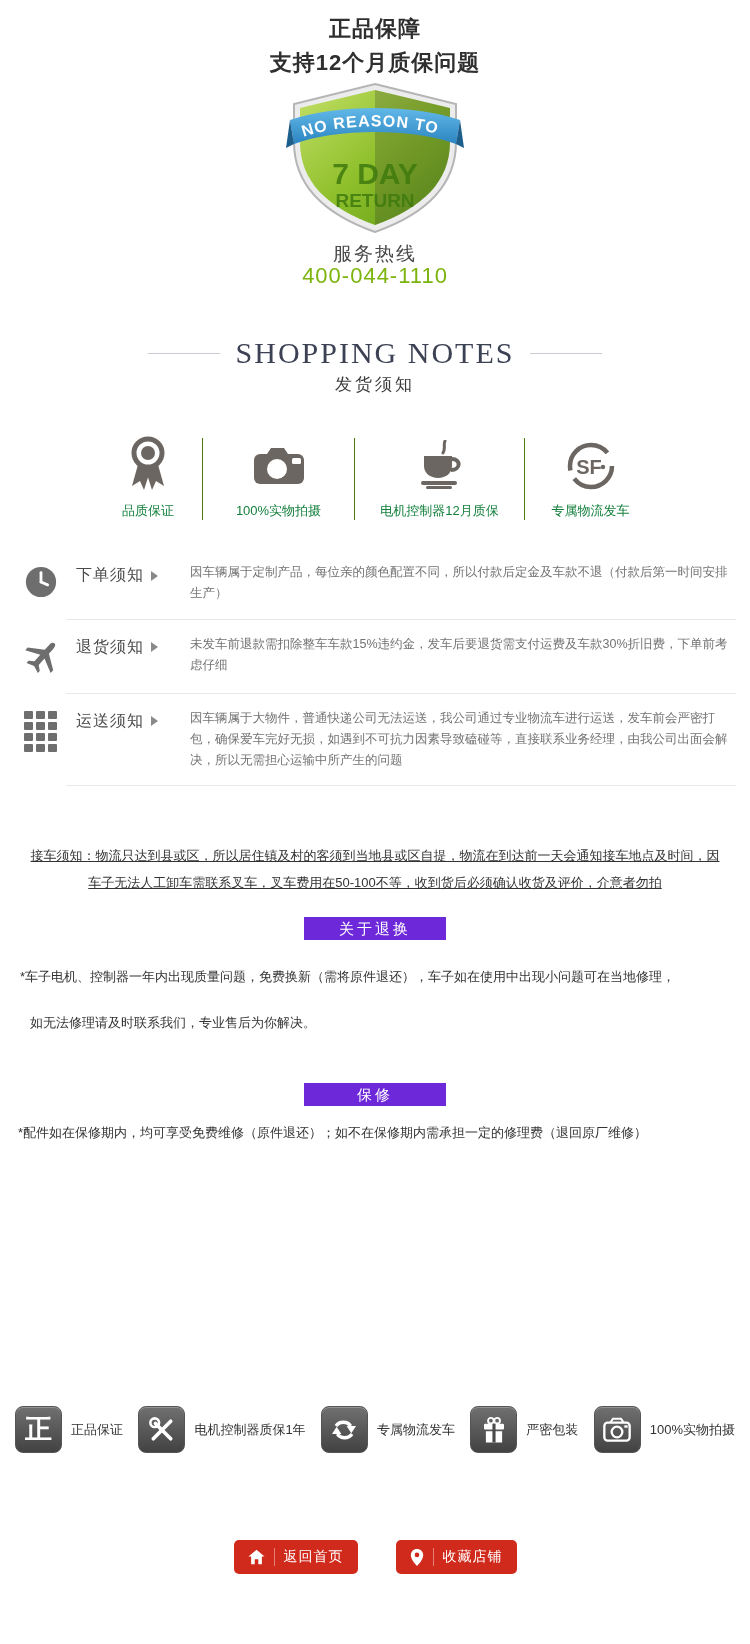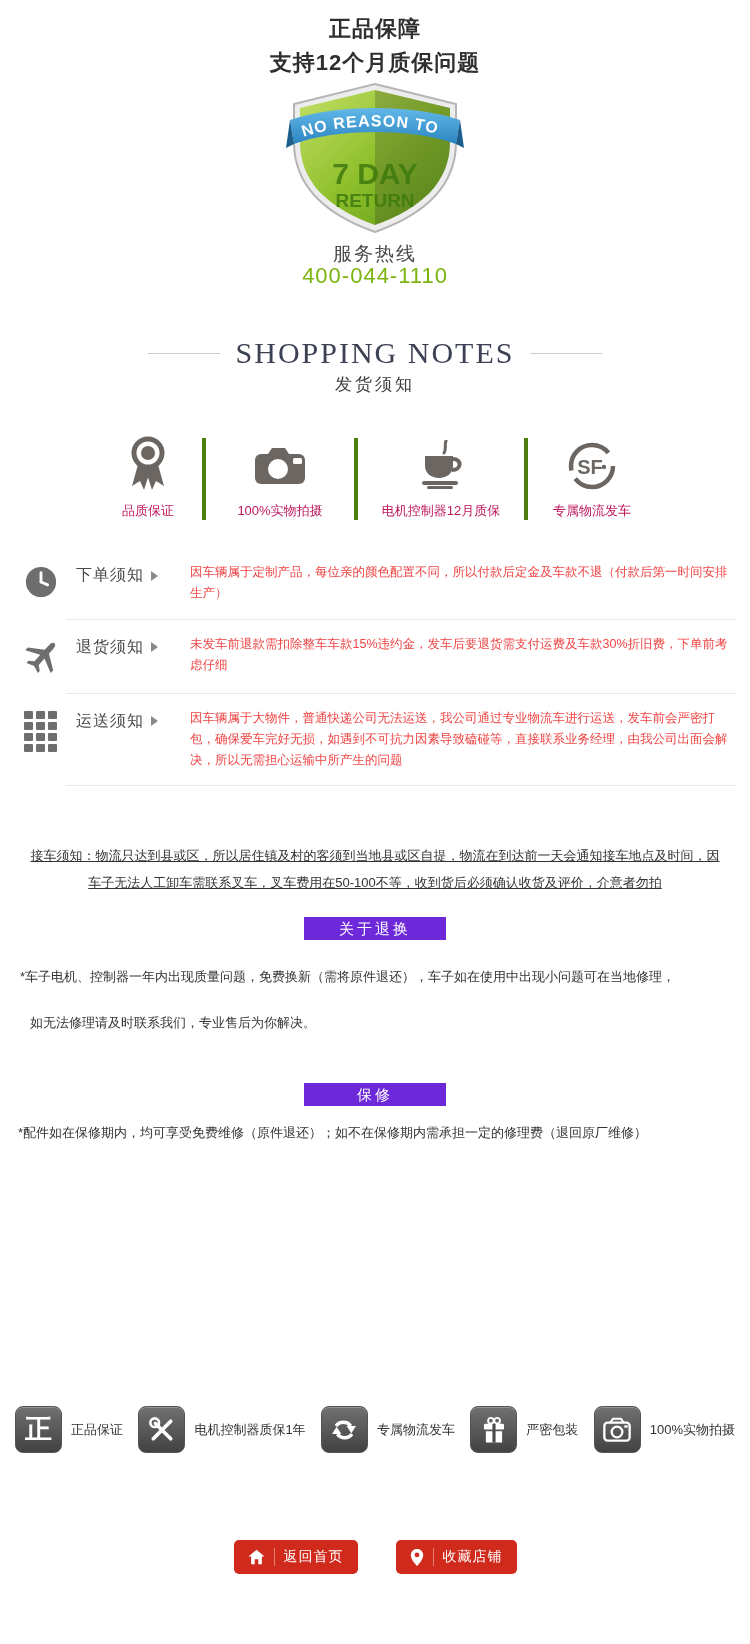--- a/index.html
+++ b/index.html
@@ -18,32 +18,32 @@
   
   .shopnotes { position:absolute; top:336px; left:0; width:100%; text-align:center; }
   .sn-row { display:flex; align-items:center; justify-content:center; gap:16px; }
   .sn-line { width:72px; height:1px; background:#c9ccd2; }
   .sn-en { font-family:"Liberation Serif","DejaVu Serif",serif; font-size:30px; color:#3d4154; letter-spacing:2px; }
   .sn-cn { font-size:17px; color:#3a3a3a; letter-spacing:3px; margin-top:3px; }
 
   
   .features { position:absolute; top:438px; left:94px; width:562px; display:flex; }
   .fcol { display:flex; flex-direction:column; align-items:center; justify-content:flex-end; height:82px; padding-bottom:0; }
-  .fcol + .fcol { border-left:4px solid #4d7c0f; }
+  .fcol + .fcol { border-left:1px solid #4d7c0f; }
   .fc1{width:108px;} .fc2{width:152px;} .fc3{width:170px;} .fc4{width:132px;}
   .ficon { height:62px; display:flex; align-items:center; justify-content:center; }
-  .flabel { font-size:13px; color:#be185d; margin-top:9px; white-space:nowrap; }
+  .flabel { font-size:13px; color:#15803d; margin-top:9px; white-space:nowrap; }
 
   
   .notices { position:absolute; top:548px; left:24px; width:712px; }
   .notice-row { display:flex; align-items:flex-start; padding:14px 0; }
   .n-icon { width:52px; padding-top:3px; flex:none; }
   .n-title { width:100px; flex:none; font-size:16px; color:#4a4a4a; letter-spacing:1px; display:flex; align-items:center; gap:7px; padding-top:3px; white-space:nowrap; }
   .tri { width:0; height:0; border-left:7px solid #8a8a8a; border-top:5px solid transparent; border-bottom:5px solid transparent; }
-  .n-text { flex:1; font-size:12.5px; color:#ef4444; line-height:1.7; padding-left:14px; }
+  .n-text { flex:1; font-size:12.5px; color:#737373; line-height:1.7; padding-left:14px; }
   .n-div { border:none; border-top:1px solid #e8e8e5; margin-left:42px; }
   .grid-icon { display:grid; grid-template-columns:repeat(3,9px); grid-auto-rows:8px; gap:3px; }
   .grid-icon span { background:#6e6e6e; border-radius:1px; }
 
   
   .pickup { position:absolute; top:843px; left:25px; width:700px; text-align:center; font-size:13px; color:#333; line-height:2.05;text-decoration:underline; }
 
   
   .banner { position:absolute; left:50%; transform:translateX(-50%); width:142px; height:23px; background:#6d28d9; color:#fff; font-size:15px; letter-spacing:3px; text-align:center; line-height:23px; }
   .b1 { top:917px; } .b2 { top:1083px; }

